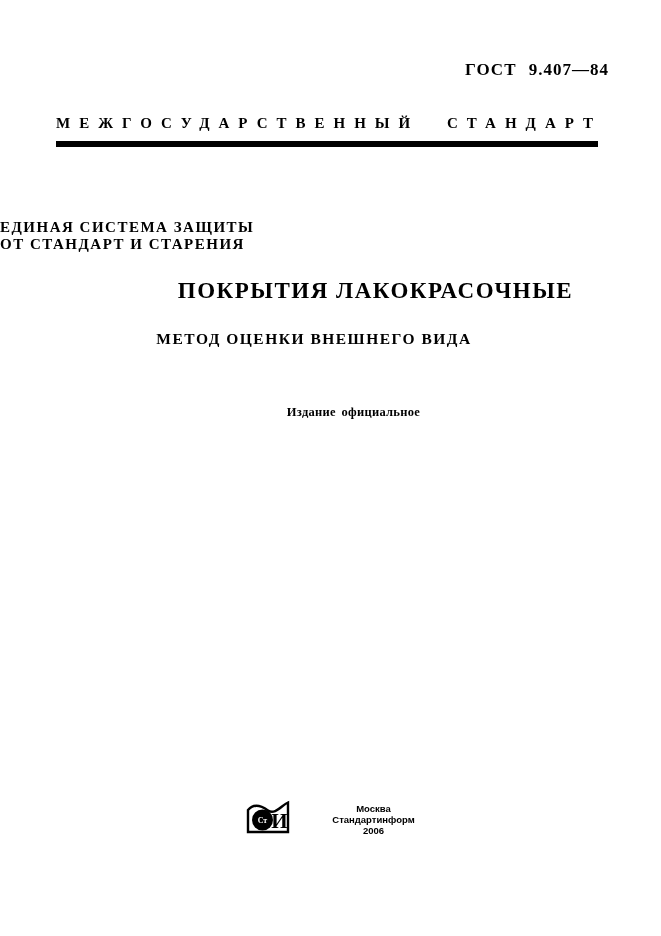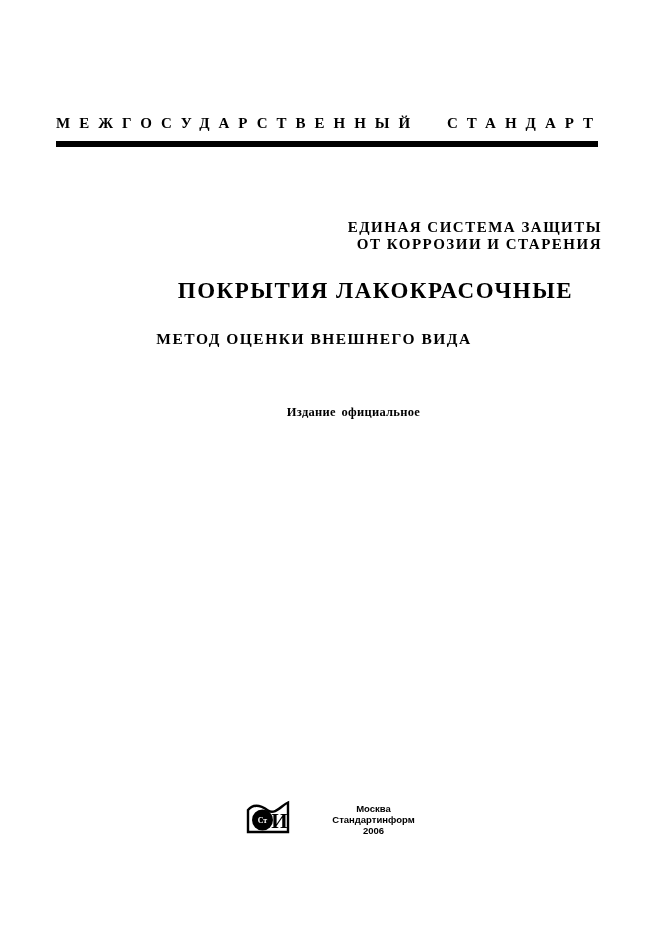--- a/index.html
+++ b/index.html
@@ -44,21 +44,21 @@
     left: 56px;
     width: 542px;
     height: 6px;
     background: #000000;
   }
   .system-title {
     position: absolute;
     top: 219px;
     left: 0;
     width: 602px;
-    text-align: right;
+    text-align: left;
     font-size: 15px;
     font-weight: bold;
     letter-spacing: 1.5px;
     line-height: 17px;
   }
   .main-title {
     position: absolute;
     top: 278px;
     left: 0;
     width: 661px;
@@ -116,28 +116,29 @@
     padding-top: 4px;
     color: #000000;
     margin-left: 27px;
   }
 </style>
 </head>
 <body>
 
 <div class="page">
 
+  <div class="doc-number">ГОСТ  9.407—84</div>
 
   <div class="banner">МЕЖГОСУДАРСТВЕННЫЙ  СТАНДАРТ</div>
 
   <div class="banner-rule"></div>
 
   <div class="system-title">
     <div>ЕДИНАЯ СИСТЕМА ЗАЩИТЫ</div>
-    <div>ОТ КОРРОЗИИ И СТАРЕНИЯ</div>
+    <div>ОТ СТАНДАРТ И СТАРЕНИЯ</div>
   </div>
 
   <div class="main-title">ПОКРЫТИЯ ЛАКОКРАСОЧНЫЕ</div>
 
   <div class="subtitle">МЕТОД ОЦЕНКИ ВНЕШНЕГО ВИДА</div>
 
   <div class="edition-note">Издание официальное</div>
 
   <div class="publisher-block">
     <svg class="publisher-logo" viewBox="0 0 44 35" xmlns="http://www.w3.org/2000/svg">

